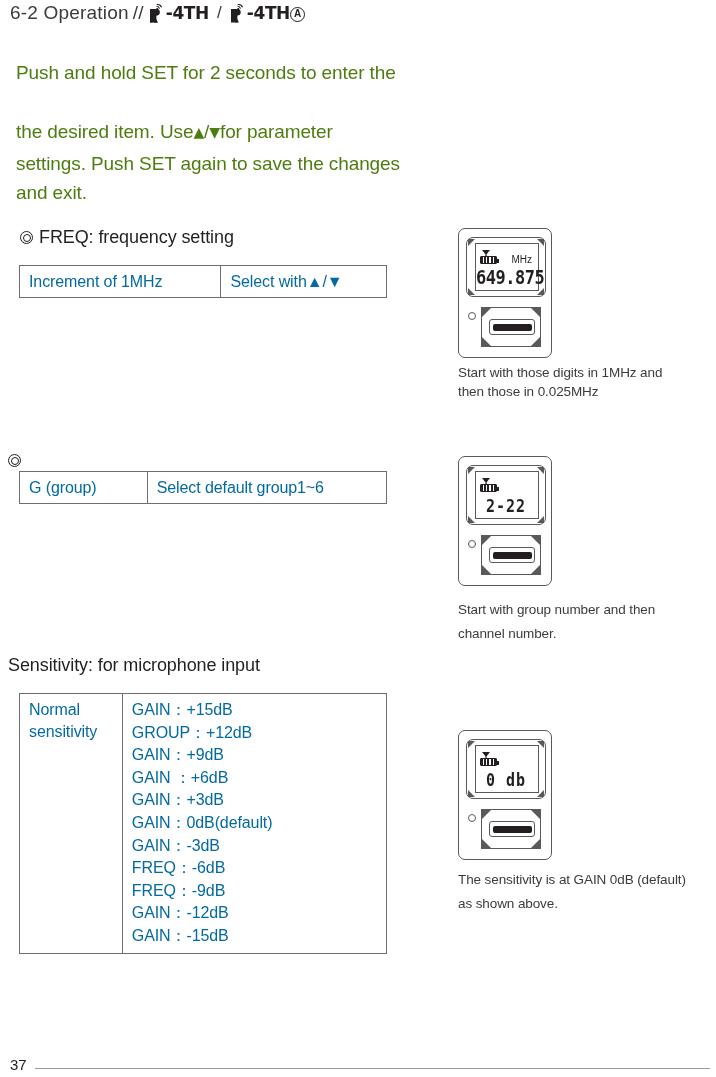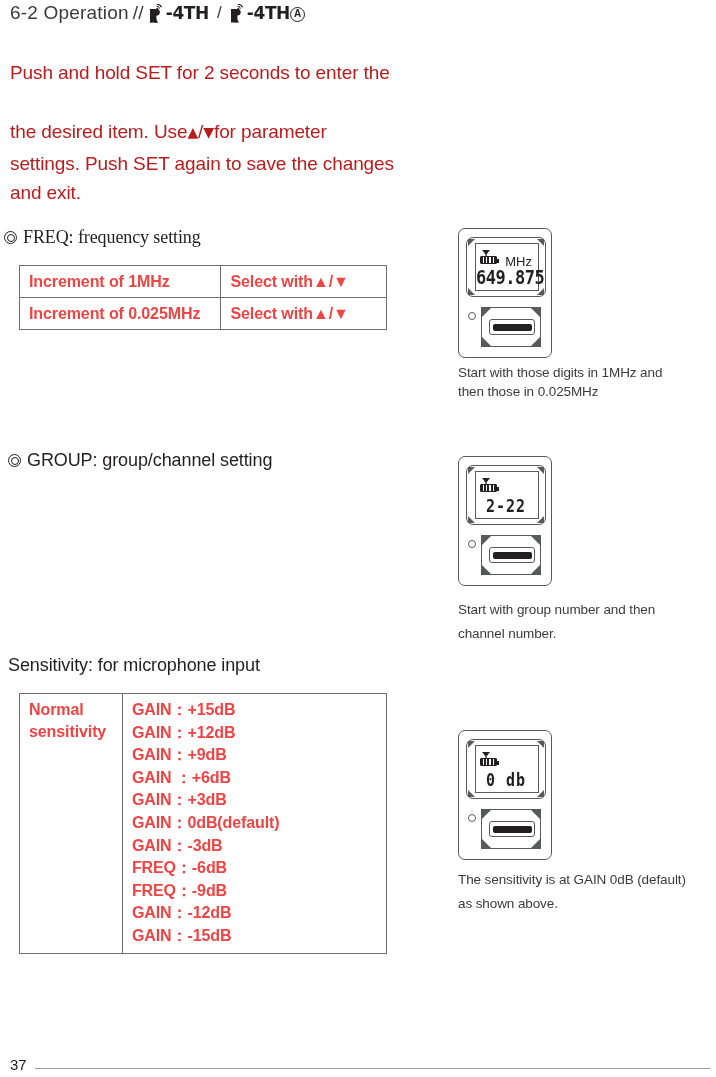--- a/index.html
+++ b/index.html
@@ -55,25 +55,25 @@
     font-weight: bold;
     margin-left: 0px;
     position: relative;
     top: 1px;
   }
   .sep-slash { font-size: 17px; color: #3b3b3b; margin: 0 8px; }
 
   
   .intro {
     position: absolute;
-    left: 10px; top: 58px;
+    left: 16px; top: 58px;
     width: 450px;
     font-size: 19px;
     line-height: 29.5px;
-    color: #b91c1c;
+    color: #4d7c0f;
     letter-spacing: -0.1px;
   }
   .tri { font-family: "DejaVu Sans", sans-serif; font-size: 14px; position: relative; top: -1px;}
 
   
   .sec-head {
     position: absolute;
     font-size: 18px;
     color: #231f20;
     letter-spacing: -0.1px;
@@ -95,22 +95,21 @@
     width: 6px; height: 6px;
     border: 1.2px solid #231f20;
     border-radius: 50%;
   }
 
   
   table.doc {
     position: absolute;
     border-collapse: collapse;
     font-size: 16px;
-    color: #ef4444;
-    font-weight: bold;
+    color: #0369a1;
   }
   table.doc td {
     border: 1px solid #6d6e71;
     padding: 5px 9px;
     vertical-align: top;
     line-height: 21px;
     font-size: 16px;
     letter-spacing: -0.1px;
   }
 
@@ -175,21 +174,21 @@
     background: repeating-linear-gradient(90deg,#231f20 0 2px,#fff 2px 3.2px);
   }
   .batt-ico::after {
     content: "";
     position: absolute; right: -3px; top: 2px;
     width: 2px; height: 4px; background: #231f20;
   }
   .mhz-lbl {
     position: absolute; right: 3px; top: 8px;
     font-family: "Liberation Sans", sans-serif;
-    font-size: 13px; color: #231f20; letter-spacing: 0px;
+    font-size: 10px; color: #231f20; letter-spacing: 0px;
   }
   .lcd-num {
     position: absolute;
     left: 0; right: 2px; bottom: 1px;
     text-align: center;
     font-family: "DejaVu Sans Mono", monospace;
     font-size: 17px;
     font-weight: bold;
     color: #231f20;
     letter-spacing: -0.5px;
@@ -299,32 +298,28 @@
 </div>
 
 <div class="intro">
   <span>Push and hold SET for 2 seconds to enter the</span><br>
   <br>
   <span>the desired item. Use</span><span class="tri">▲</span><span>/</span><span class="tri">▼</span><span>for parameter</span><br>
   <span>settings. Push SET again to save the changes</span><br>
   <span>and exit.</span>
 </div>
 
-<div class="sec-head" style="left:4px; top:227px;font-family:Liberation Serif, serif;">
+<div class="sec-head" style="left:20px; top:227px;">
   <span class="bullet-ring"></span><span>FREQ: frequency setting</span>
 </div>
 
 <table class="doc" id="table-freq">
   <tbody>
       <tr>
     <td class="c1">Increment of 1MHz</td>
-    <td class="c2">Select with▲/▼</td>
-  </tr>
-  <tr>
-    <td class="c1">Increment of 0.025MHz</td>
     <td class="c2">Select with▲/▼</td>
   </tr>
 </tbody>
   </table>
 
 <div class="device" style="left:458px; top:228px;">
   <div class="dev-screen-outer">
     <div class="corner c-tl"></div>
     <div class="corner c-tr"></div>
     <div class="corner c-bl"></div>
@@ -357,25 +352,29 @@
     </div>
   </div>
 </div>
 
 <div class="caption" style="left:458px; top:363px;">
   <span>Start with those digits in 1MHz and</span><br>
   <span>then those in 0.025MHz</span>
 </div>
 
 <div class="sec-head" style="left:8px; top:450px;">
-  <span class="bullet-ring"></span><span>GROUP: group/channel setting</span>
+  <span class="bullet-ring"></span>
 </div>
 
 <table class="doc" id="table-group">
   <tbody>
+      <tr>
+    <td class="c1">G (group)</td>
+    <td class="c2">Select default group1~6</td>
+  </tr>
 </tbody>
   </table>
 
 <div class="device" style="left:458px; top:456px;">
   <div class="dev-screen-outer">
     <div class="corner c-tl"></div>
     <div class="corner c-tr"></div>
     <div class="corner c-bl"></div>
     <div class="corner c-br"></div>
     <div class="dev-screen-inner">
@@ -418,21 +417,21 @@
 
 <table class="doc" id="table-sens">
   <tbody>
       <tr>
     <td class="c1">
       <span>Normal</span><br>
       <span>sensitivity</span>
     </td>
     <td class="c2">
       <div class="gain-line">GAIN：+15dB</div>
-      <div class="gain-line">GAIN：+12dB</div>
+      <div class="gain-line">GROUP：+12dB</div>
       <div class="gain-line">GAIN：+9dB</div>
       <div class="gain-line">GAIN ：+6dB</div>
       <div class="gain-line">GAIN：+3dB</div>
       <div class="gain-line">GAIN：0dB(default)</div>
       <div class="gain-line">GAIN：-3dB</div>
       <div class="gain-line">FREQ：-6dB</div>
       <div class="gain-line">FREQ：-9dB</div>
       <div class="gain-line">GAIN：-12dB</div>
       <div class="gain-line">GAIN：-15dB</div>
     </td>

